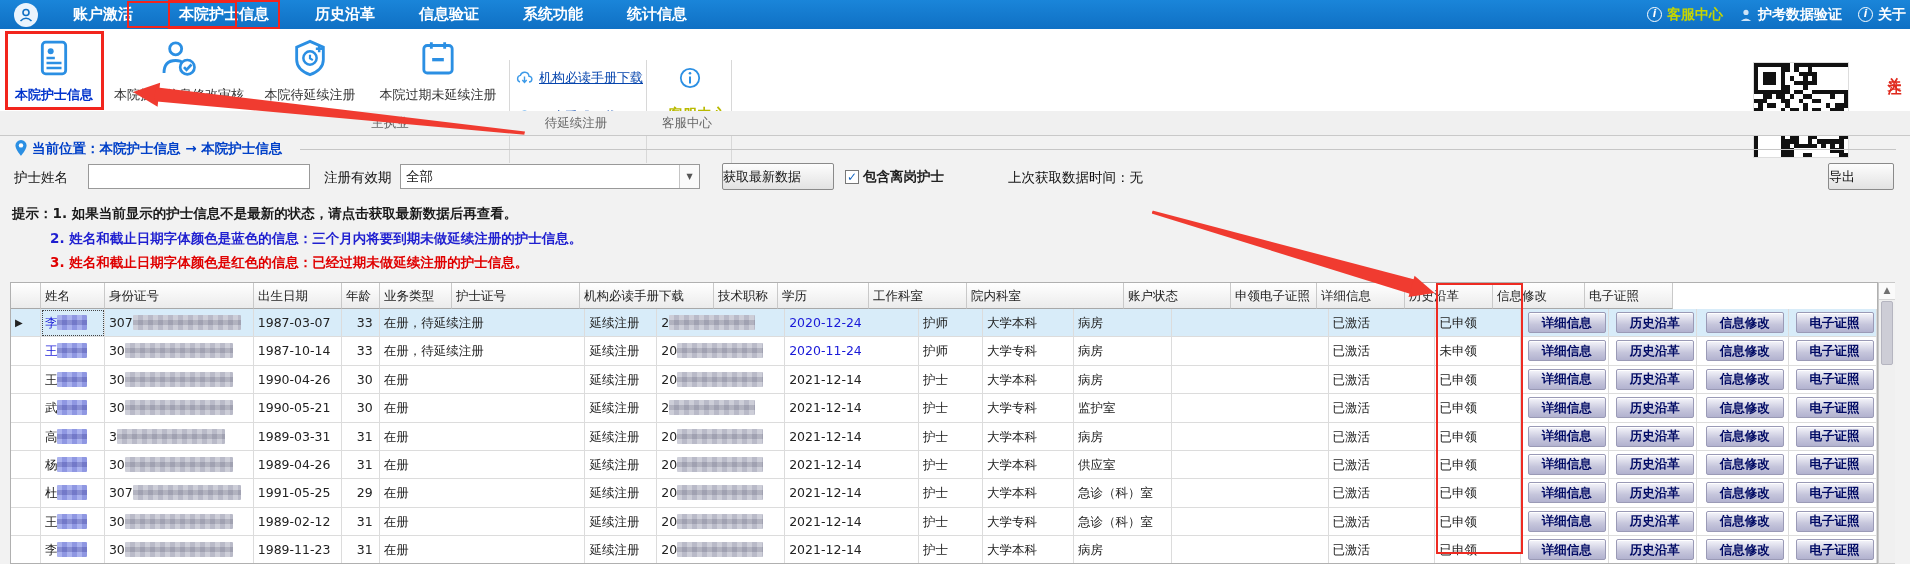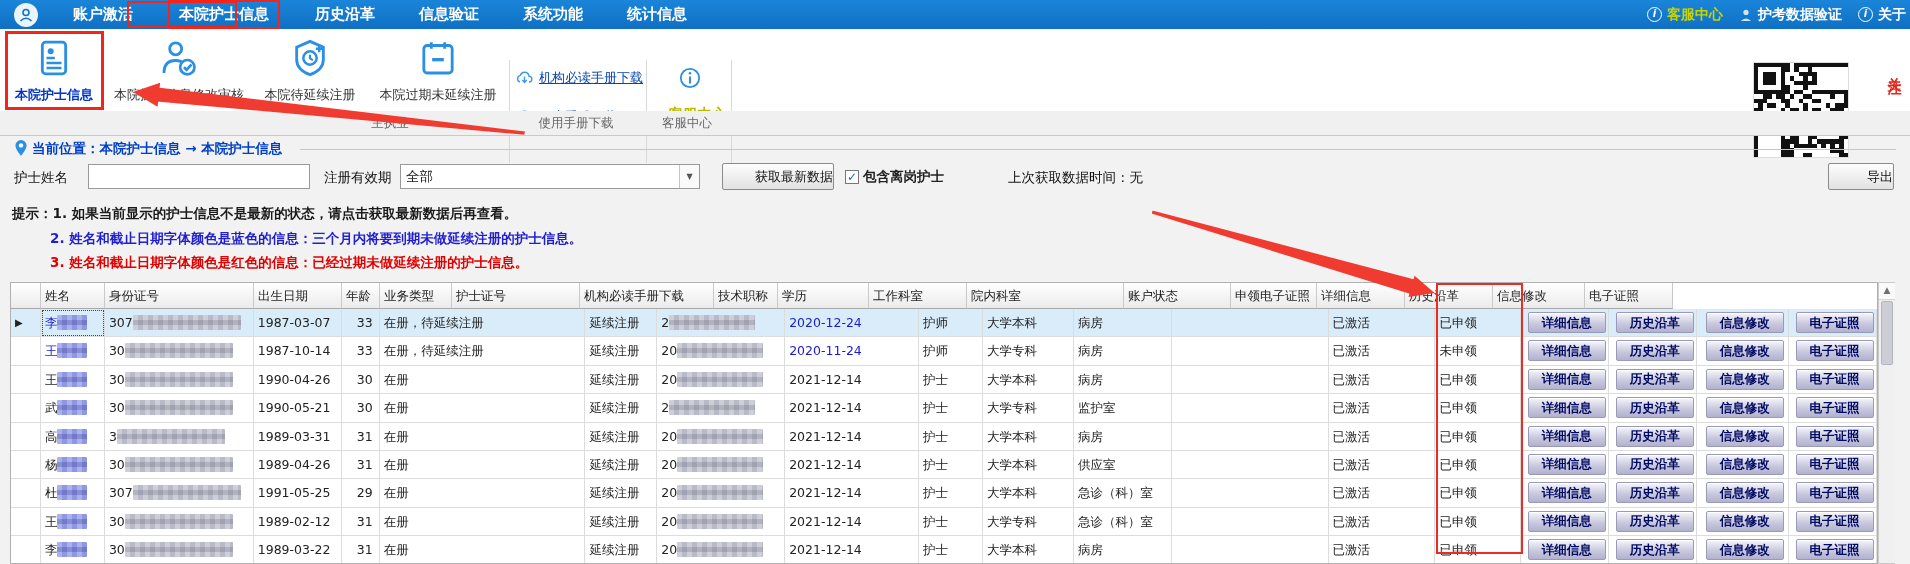--- a/index.html
+++ b/index.html
@@ -68,21 +68,21 @@
   #filterrow { position:absolute; left:0; top:160px; width:1910px; height:34px; }
   .flabel { position:absolute; top:9px; font-size:13.5px; color:#111; white-space:nowrap; }
   #name-input { position:absolute; left:88px; top:4px; width:222px; height:25px;
     border:1px solid #999; background:#fff; padding:0 5px; font-size:13px; }
   #period-select { position:absolute; left:400px; top:4px; width:300px; height:25px;
     border:1px solid #999; background:#fff; display:flex; align-items:center; cursor:pointer; }
   #period-select .val { flex:1; padding-left:5px; font-size:13.5px; }
   #period-select .arrow-btn { width:20px; height:100%; border-left:1px solid #c5c5c5;
     display:flex; align-items:center; justify-content:center; font-size:8px; color:#555; background:#fafafa; }
   .win-btn { position:absolute; top:3px; height:27px; background:linear-gradient(#fdfdfd,#e2e2e2);
-    border:1px solid #8a8a8a; border-radius:2px; font-size:13px; color:#111; text-align:right; cursor:pointer;
+    border:1px solid #8a8a8a; border-radius:2px; font-size:13px; color:#111; text-align:left; cursor:pointer;
     font-family:inherit; }
   #fetch-btn { left:722px; width:112px; }
   #export-btn { left:1828px; width:66px; }
   #chk-wrap { position:absolute; left:845px; top:8px; display:flex; align-items:center; gap:4px; cursor:pointer; }
   #chk { width:14px; height:14px; border:1px solid #777; background:#fff; color:#1565c0;
     font-size:12px; line-height:12px; text-align:center; font-weight:bold; }
   #chk-label { font-size:13.5px; font-weight:bold; }
   #last-fetch { position:absolute; left:1008px; top:9px; font-size:13.5px; color:#111; }
 
   
@@ -676,21 +676,21 @@
           <rect x="3.5" y="4.5" width="17" height="16.5" rx="2" fill="none" stroke="#2b8fe3" stroke-width="1.7"></rect>
           <path d="M8 2.5 v4 M16 2.5 v4" stroke="#2b8fe3" stroke-width="1.7"></path>
           <path d="M8.5 13 h7" stroke="#2b8fe3" stroke-width="2"></path>
         </svg>
       </div>
       <div class="tlabel">本院过期未延续注册</div>
     </div>
   </div>
 <div id="groupstrip">
   <div class="group-label" style="left:390px">主执业</div>
-  <div class="group-label" style="left:576px">使用手册下载</div>
+  <div class="group-label" style="left:576px">待延续注册</div>
   <div class="group-label" style="left:687px">客服中心</div>
 </div>
 
 <div class="red-box" id="redbox-menu"></div>
 <div class="red-box" id="redbox-item"></div>
 <div class="arrow" id="arrow1">
     <div class="head"></div>
     <div class="shaft"></div>
   </div>
 
@@ -979,21 +979,21 @@
           <button class="row-btn">信息修改</button>
         </div>
         <div class="td btncell" style="width: 88px;">
           <button class="row-btn">电子证照</button>
         </div>
       </div>
       <div class="tr">
         <div class="td" style="width: 30px;"></div>
         <div class="td" style="width: 64px;"><span>李</span><span class="blur bluish" style="width: 30px;"></span></div>
         <div class="td" style="width: 149px;">30<span class="blur" style="width: 108px;"></span></div>
-        <div class="td" style="width: 88px;">1989-03-22</div>
+        <div class="td" style="width: 88px;">1989-11-23</div>
         <div class="td num" style="width: 38px;">31</div>
         <div class="td" style="width: 206px;">在册</div>
         <div class="td" style="width: 72px;">延续注册</div>
         <div class="td" style="width: 128px;">20<span class="blur" style="width: 86px;"></span></div>
         <div class="td" style="width: 134px;"><span>2021-12-14</span></div>
         <div class="td" style="width: 64px;">护士</div>
         <div class="td" style="width: 91px;">大学本科</div>
         <div class="td" style="width: 98px;">病房</div>
         <div class="td" style="width: 157px;"></div>
         <div class="td" style="width: 107px;">已激活</div>

